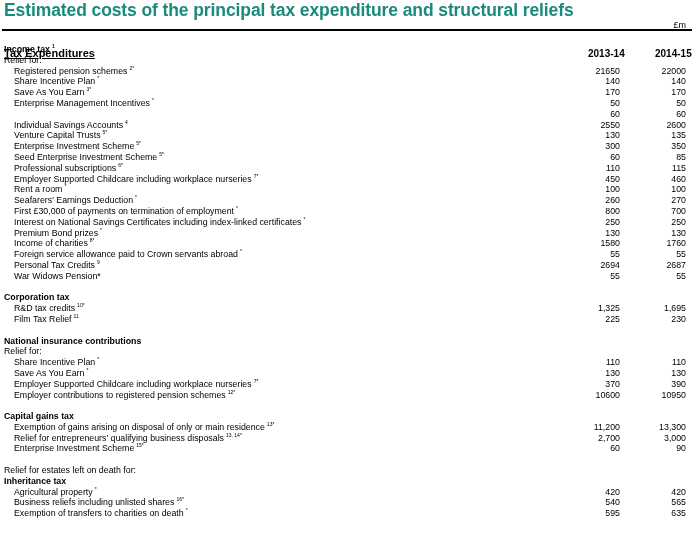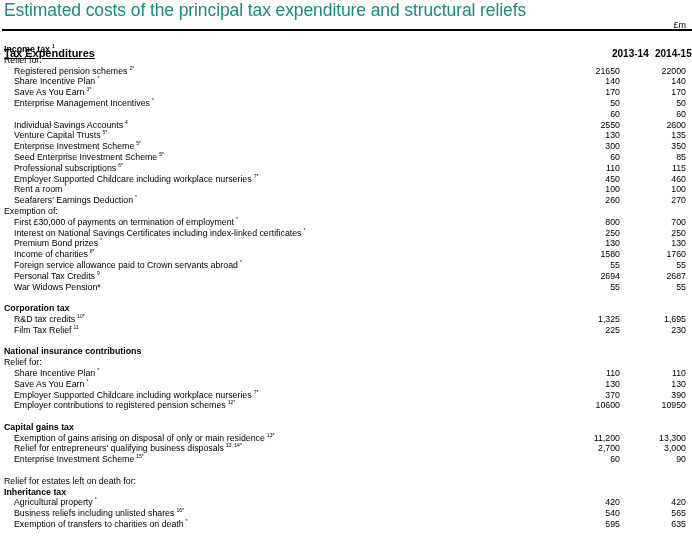--- a/index.html
+++ b/index.html
@@ -1,22 +1,22 @@
 <!DOCTYPE html>
 <html><head>
 <meta charset="utf-8">
 <style>
   html, body { margin: 0; padding: 0; background: #ffffff; }
   body { width: 692px; height: 554px; overflow: hidden; font-family: "Liberation Sans", sans-serif; color: #000; position: relative; }
-  .title { position: absolute; left: 4px; top: 0px; font-size: 17.5px; font-weight: normal; color: #1b8a7c; white-space: nowrap; letter-spacing: -0.1px; }
+  .title { position: absolute; left: 4px; top: 0px; font-size: 17.5px; font-weight: bold; color: #1b8a7c; white-space: nowrap; letter-spacing: -0.1px; }
   .unit { position: absolute; right: 6px; top: 20px; font-size: 9px; }
   .rule { position: absolute; left: 2px; right: 0; top: 29px; height: 2px; background: #000; }
   .hdr { position: absolute; top: 32px; left: 4px; right: 0; height: 12px; font-size: 10px; font-weight: bold; margin-top: 16px; }
   .hdr .label { position: absolute; left: 0; text-decoration: underline; font-size: 11px; top: -1px; }
-  .hdr .c1 { position: absolute; left: 608px; }
+  .hdr .c1 { position: absolute; left: 584px; }
   .hdr .c2 { position: absolute; left: 651px; }
   .rows { position: absolute; top: 44px; left: 4px; right: 0; }
   .row { position: relative; height: 10.8px; font-size: 8.8px; line-height: 10.8px; white-space: nowrap; }
   .row.gap { height: 10.8px; }
   .row .t { position: absolute; left: 0; }
   .row.i1 .t { left: 10px; }
   .row.bold .t { font-weight: bold; }
   .row .v1 { position: absolute; right: 72px; text-align: right; }
   .row .v2 { position: absolute; right: 6px; text-align: right; }
   sup { font-size: 5px; vertical-align: 4px; line-height: 0; margin-left: 2px; }
@@ -96,23 +96,20 @@
     <div class="row i1">
       <span class="t"><span>Rent a room</span><sup>*</sup></span>
       <span class="v1">100</span>
       <span class="v2">100</span>
     </div>
     <div class="row i1">
       <span class="t"><span>Seafarers' Earnings Deduction</span><sup>*</sup></span>
       <span class="v1">260</span>
       <span class="v2">270</span>
     </div>
-    <div class="row">
-      <span class="t"><span>Exemption of:</span></span>
-    </div>
     <div class="row i1">
       <span class="t"><span>First £30,000 of payments on termination of employment</span><sup>*</sup></span>
       <span class="v1">800</span>
       <span class="v2">700</span>
     </div>
     <div class="row i1">
       <span class="t"><span>Interest on National Savings Certificates including index-linked certificates</span><sup>*</sup></span>
       <span class="v1">250</span>
       <span class="v2">250</span>
     </div>

